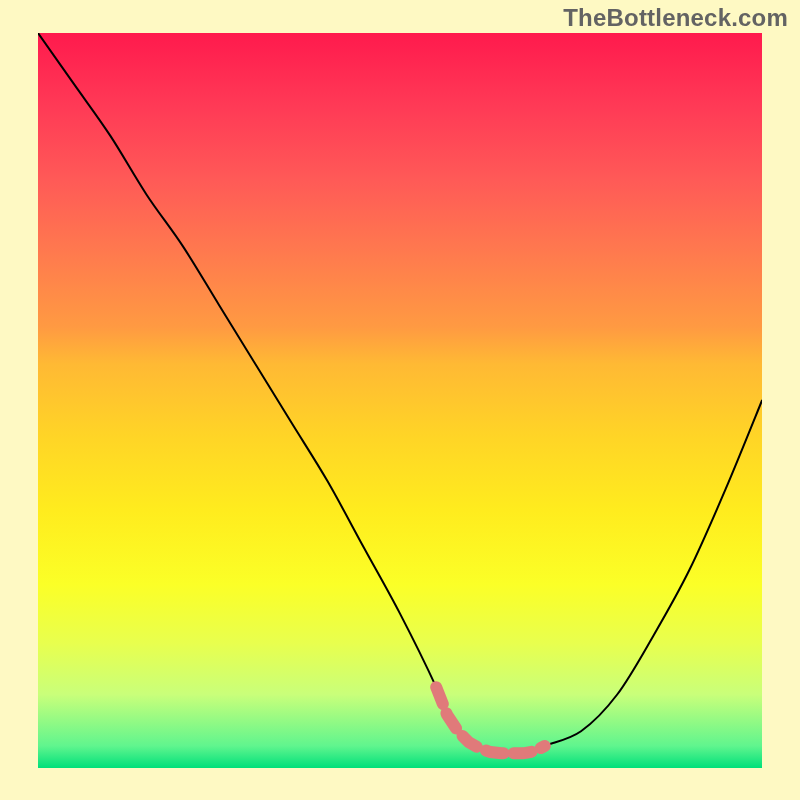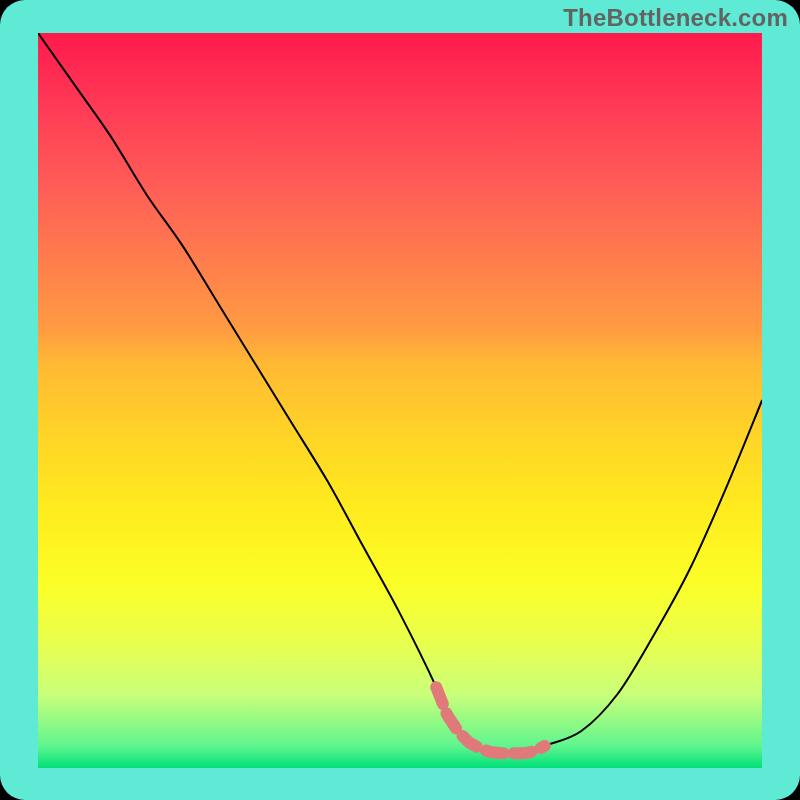--- a/index.html
+++ b/index.html
@@ -1,22 +1,21 @@
 <!DOCTYPE html>
 <html><head>
 <meta charset="utf-8">
 <style>
   * { margin: 0; padding: 0; box-sizing: border-box; }
   html, body { width: 800px; height: 800px; overflow: hidden; background: #000; }
   .frame {
     position: relative;
     width: 800px;
     height: 800px;
-    background: #5eead4;
-    border-radius: 25px;
+    background: #fef9c3;
   }
   .watermark {
     position: absolute;
     top: 4px;
     right: 12px;
     font-family: Arial, Helvetica, sans-serif;
     font-size: 24px;
     font-weight: 600;
     color: #636363;
     letter-spacing: 0.2px;

